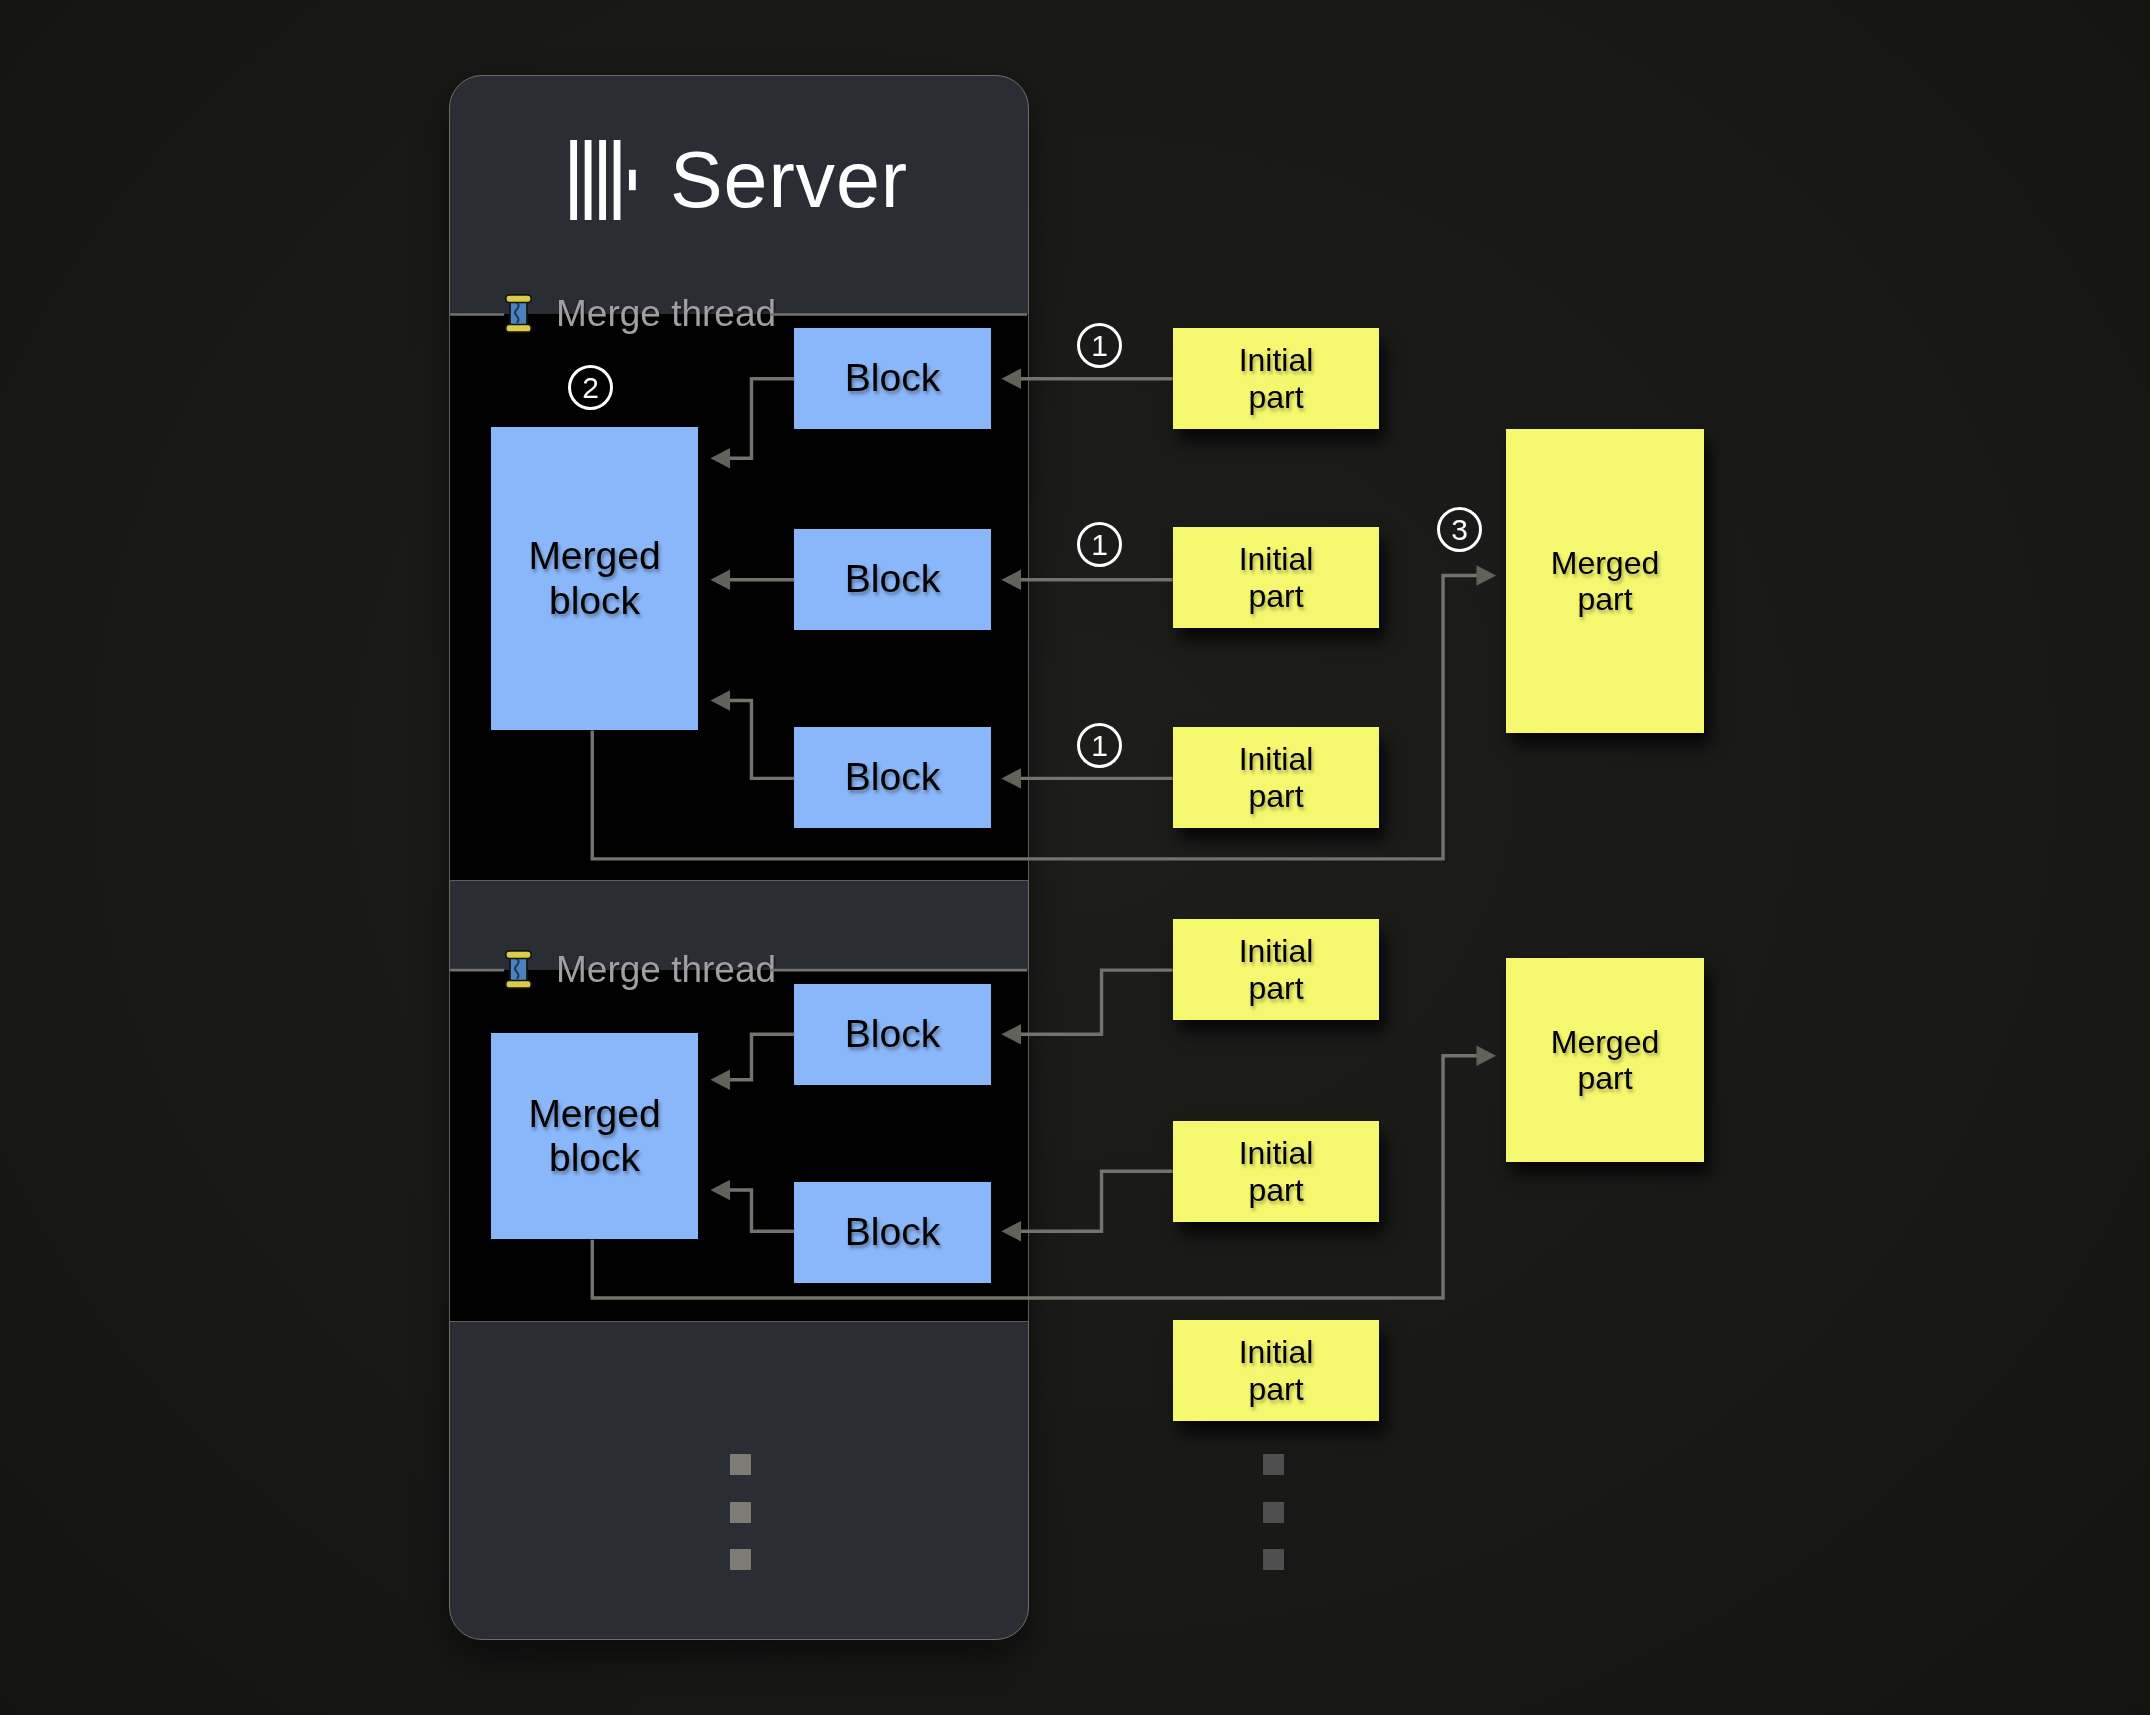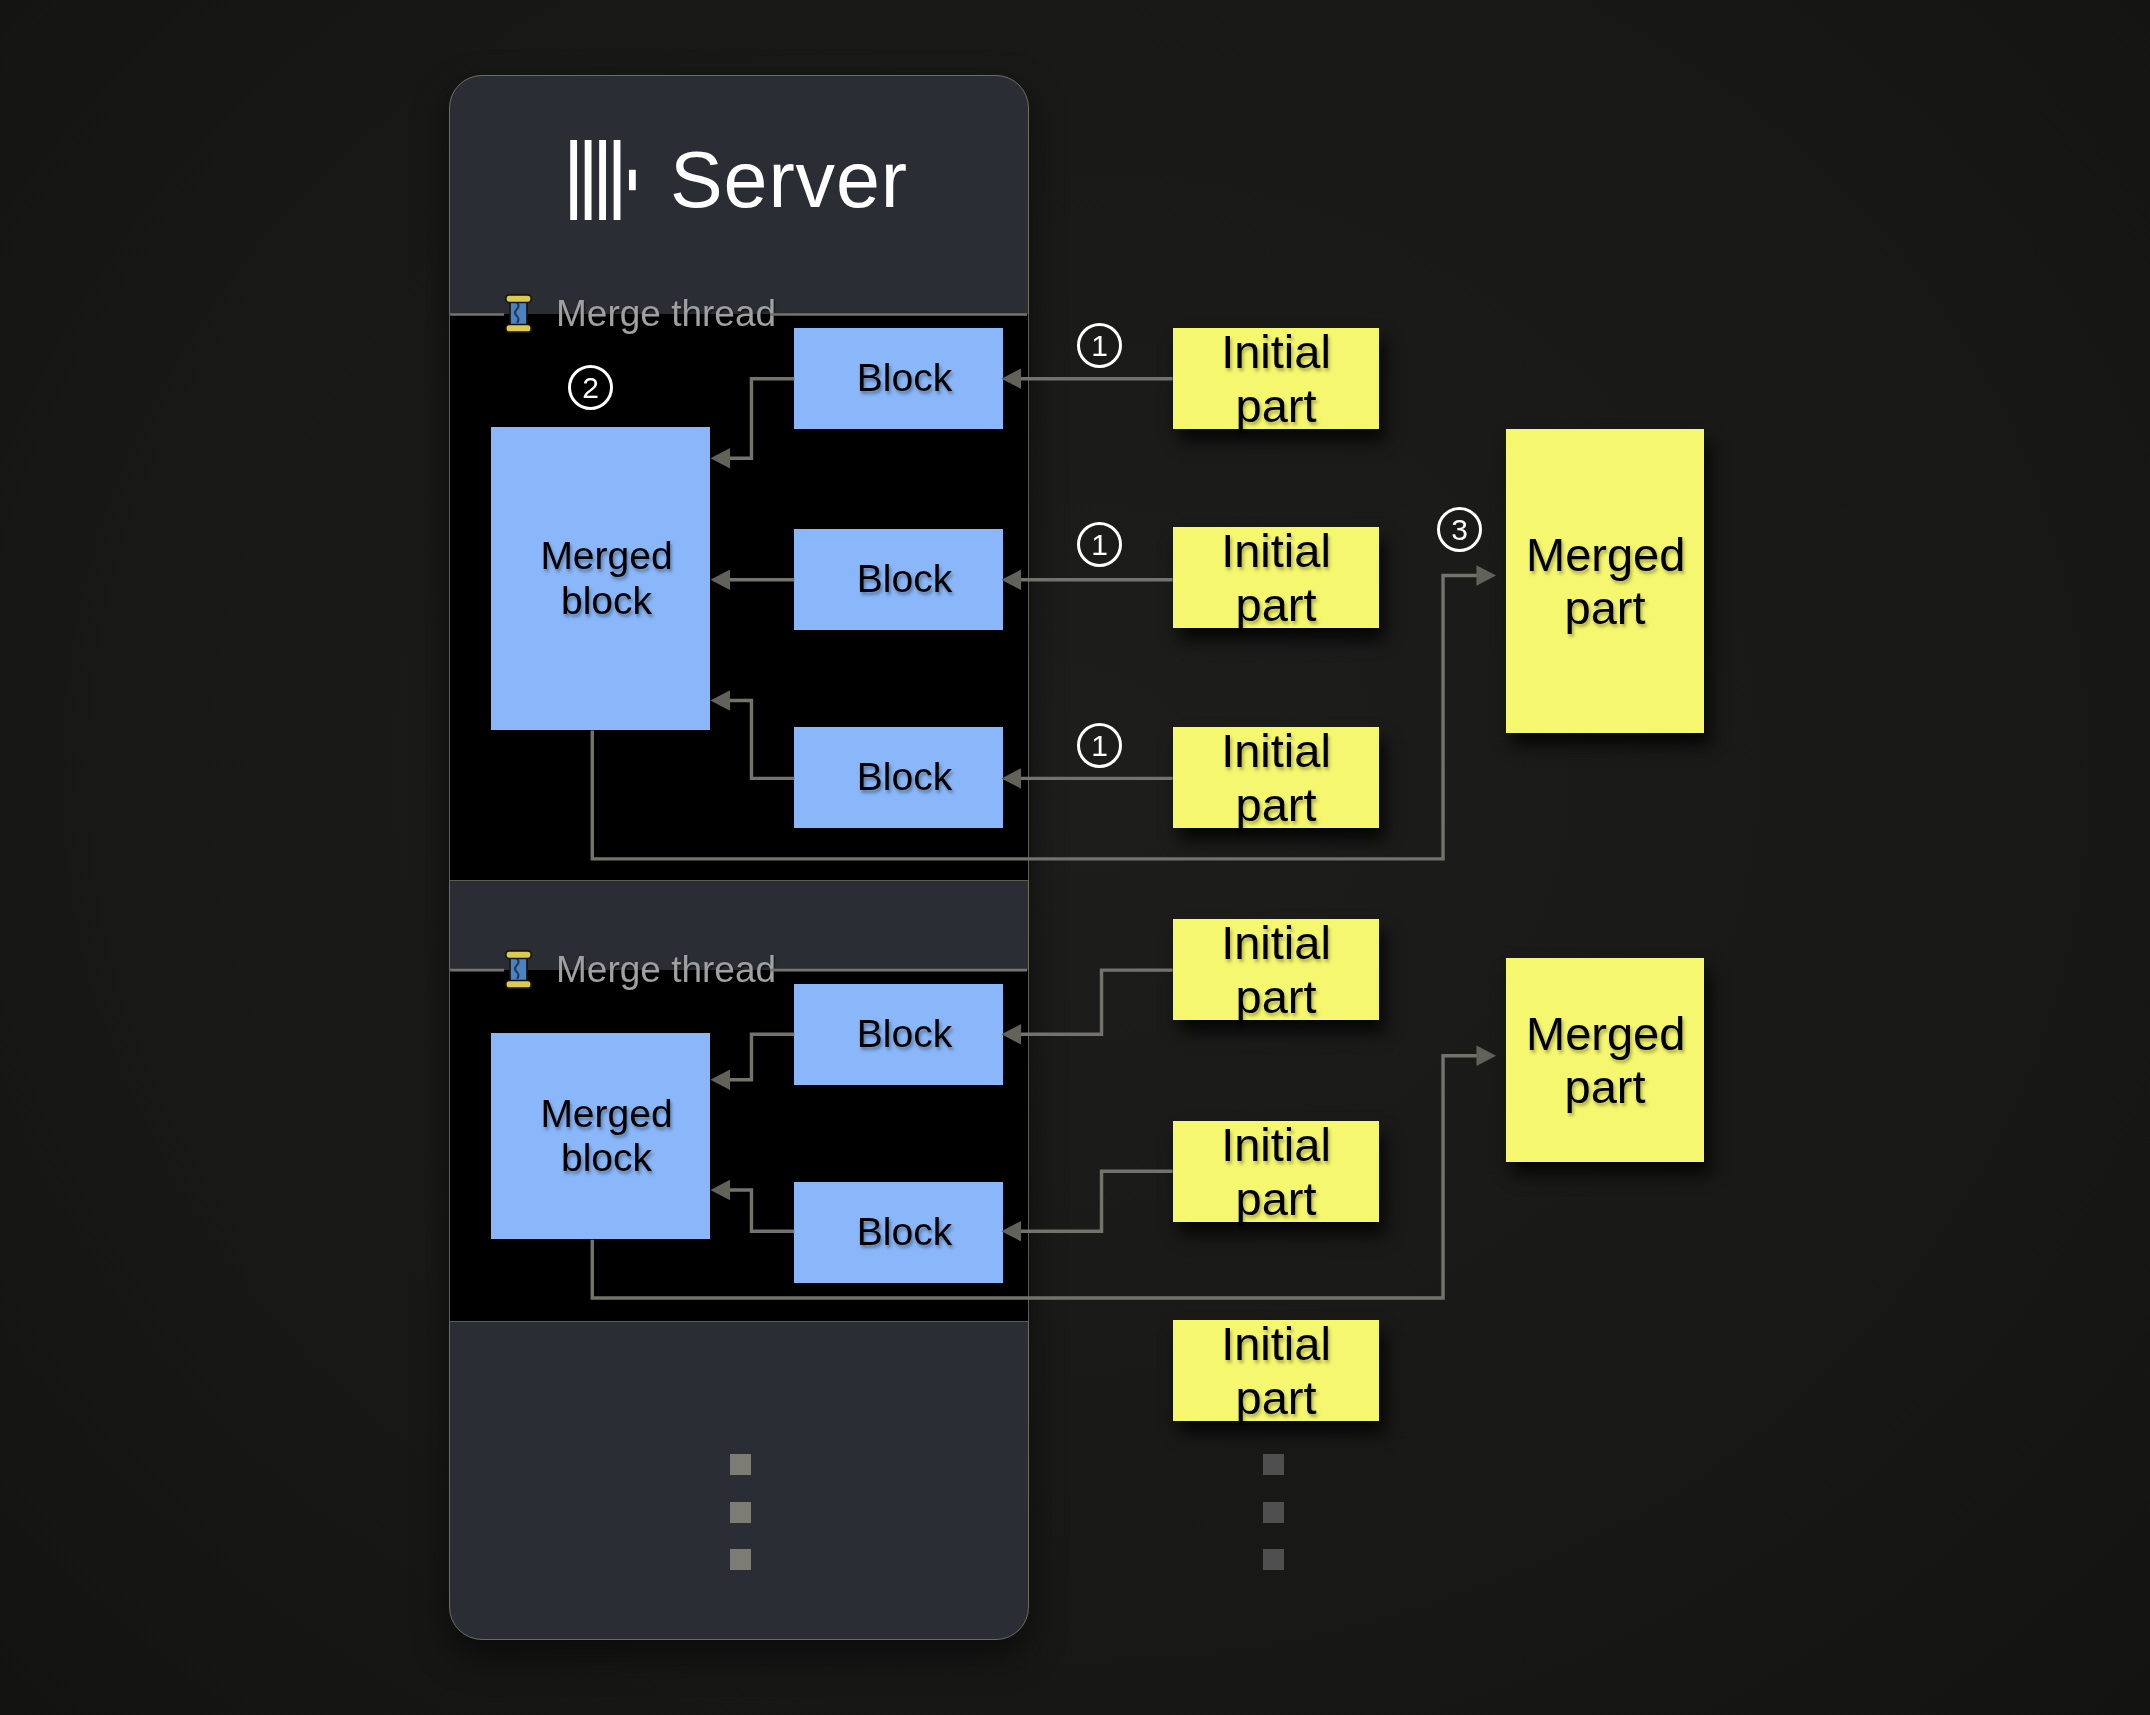--- a/index.html
+++ b/index.html
@@ -10,23 +10,23 @@
          background:#2b2d35;border:1.7px solid #6f6d60;border-radius:33px;
          box-shadow:0 15.4px 34px rgba(0,0,0,0.5);}
   .header{position:absolute;left:449px;top:118px;width:580px;height:89px;
           display:flex;align-items:center;justify-content:center;gap:34px;margin-top:17px;}
   .server-title{color:#ffffff;font-size:79px;letter-spacing:0.9px;}
   .section{position:absolute;left:449px;width:580px;box-sizing:border-box;background:#000000;
            border-left:1.7px solid #5e5d55;border-right:1.7px solid #5e5d55;border-bottom:1.7px solid #5e5d55;}
   .legend{position:absolute;display:flex;align-items:center;gap:23px;}
   .legend-text{color:#a0a0a0;font-size:37px;text-shadow:0.9px 1.7px 1.7px rgba(0,0,0,0.6);white-space:nowrap;}
   .node{position:absolute;background:#8ab7f9;color:#000;display:flex;align-items:center;justify-content:center;
-        text-align:center;font-size:39px;line-height:1.13;text-shadow:1.7px 2.6px 3.4px rgba(0,0,0,0.35);padding-left:12px;}
+        text-align:center;font-size:39px;line-height:1.13;text-shadow:1.7px 2.6px 3.4px rgba(0,0,0,0.35);}
   .note{position:absolute;background:#f5f76e;color:#000;display:flex;align-items:center;justify-content:center;
-        text-align:center;font-size:47px;line-height:1.13;text-shadow:1.7px 2.6px 3.4px rgba(0,0,0,0.3);
+        text-align:center;font-size:32px;line-height:1.13;text-shadow:1.7px 2.6px 3.4px rgba(0,0,0,0.3);
         box-shadow:6px 12px 15.4px rgba(0,0,0,0.8);}
   .wrap-150{display:inline-block;width:128px;}
   .wrap-185{display:inline-block;width:158px;}
   .badge{position:absolute;width:45px;height:45px;box-sizing:border-box;border:3.4px solid #ffffff;border-radius:50%;
          color:#ffffff;display:flex;align-items:center;justify-content:center;font-size:30px;}
   .arrow-layer{position:absolute;left:0;top:0;pointer-events:none;}
   .dot{position:absolute;width:20.5px;height:20.5px;}
   .dot-l{background:#7c7c74;}
   .dot-r{background:#4f4f4f;}
 </style>

